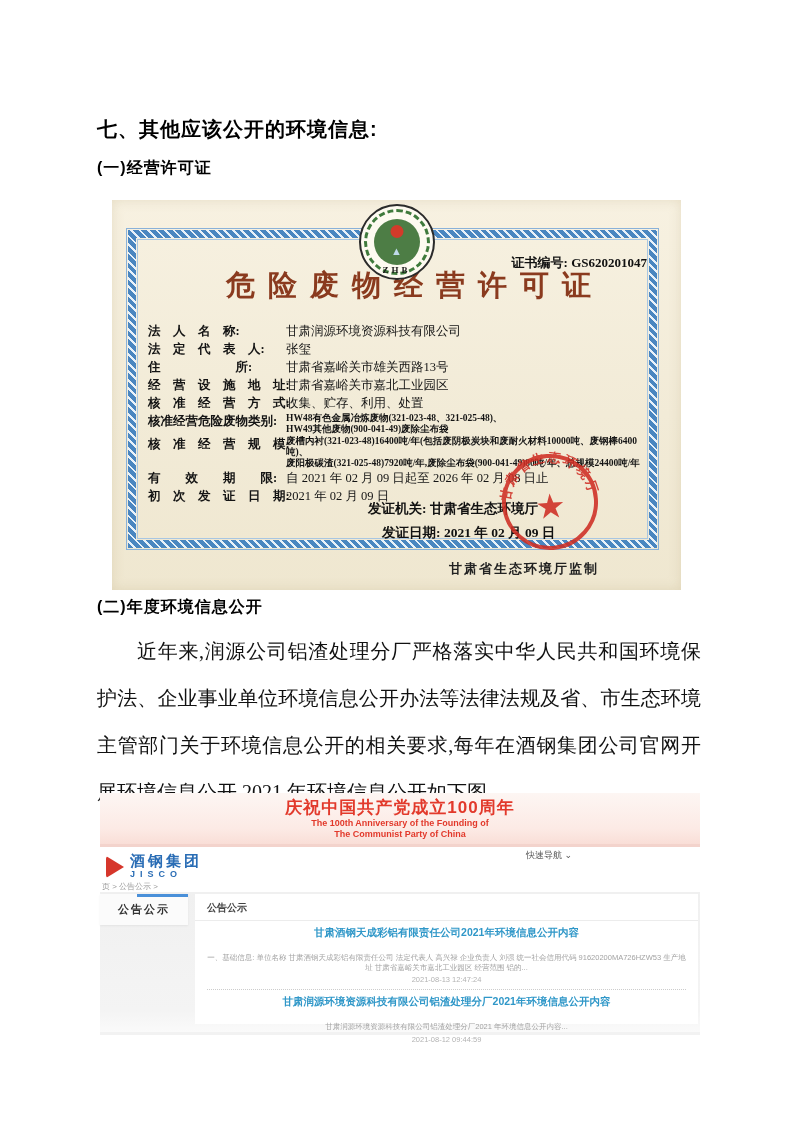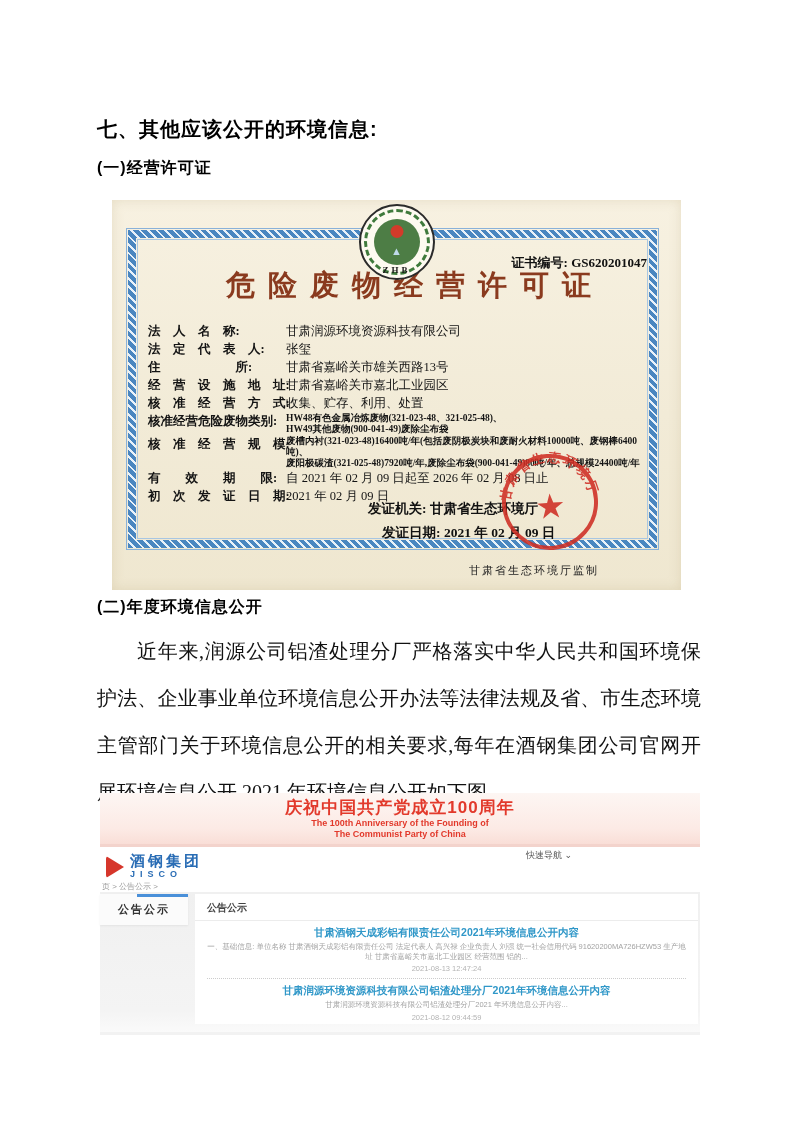--- a/index.html
+++ b/index.html
@@ -42,21 +42,21 @@
                 color:#8a3a1e; font-size:29px; font-weight:bold; letter-spacing:13px; text-indent:13px;padding-left:24px; }
 
   .cert-fields { position:absolute; left:36px; top:122px; right:28px; z-index:2; color:#141414; }
   .cert-row { display:flex; align-items:flex-start; min-height:18px; }
   .cert-label { flex:none; width:138px; font-size:12.5px; font-weight:bold; line-height:18px; white-space:nowrap; }
   .cert-value { font-size:12.5px; font-weight:normal; line-height:18px; white-space:pre-line; }
   .cert-value-small { font-size:9.5px; line-height:11px; padding-top:1px; font-weight:bold; white-space:pre-line; }
 
   .cert-issuer { position:absolute; left:256px; top:300px; font-size:13.5px; font-weight:bold; color:#111; z-index:2; }
   .cert-issuedate { position:absolute; left:256px; top:324px; font-size:13.5px; font-weight:bold; color:#111; z-index:2;margin-left:14px; }
-  .cert-footer { position:absolute; right:82px; bottom:12px; font-size:11px; font-weight:normal; letter-spacing:2px; color:#222; }
+  .cert-footer { position:absolute; right:82px; bottom:12px; font-size:13px; font-weight:bold; letter-spacing:2px; color:#222; }
 
   .seal { position:absolute; left:388px; top:252px; width:100px; height:100px; z-index:5; opacity:.88;
           transform:rotate(-4deg); }
 
   
   .site { position:absolute; left:100px; top:793px; width:600px; height:242px; background:#f2f2f2;
           font-family:"Liberation Sans", sans-serif; }
   .site-banner { height:54px; background:linear-gradient(180deg,#fdf6f3 0%, #fceae5 70%, #f9ded7 100%);
                  border-bottom:3px solid #f3d3cc; text-align:center; padding-top:5px; }
   .banner-title { color:#e2392b; font-size:17px; font-weight:bold; letter-spacing:1px; line-height:20px; }
@@ -76,21 +76,21 @@
 
   .site-body { position:relative; height:140px; background:linear-gradient(180deg,#f0f0f0 0%, #f4f4f4 85%, #fafafa 100%); }
   .side-box { position:absolute; left:0; top:2px; width:88px; height:31px; background:#fbfbfb; box-shadow:0 1px 2px rgba(0,0,0,.06); }
   .side-box::before { content:""; position:absolute; top:0; right:0; width:58%; height:3px; background:#4a90d9; }
   .side-title { text-align:center; font-size:11px; font-weight:bold; color:#333; line-height:31px; letter-spacing:2px; }
 
   .panel { position:absolute; left:95px; right:2px; top:2px; height:130px; background:#ffffff; }
   .panel-header { padding:7px 12px 5px; font-size:10px; font-weight:bold; color:#444; border-bottom:1px solid #ececec; }
   .news-item { padding:5px 12px 0;text-align:center; }
   .news-title { font-size:10.5px; font-weight:bold; color:#2f97c8; cursor:pointer; line-height:13px; }
-  .news-desc { margin-top:3px; font-size:7.5px; color:#a3a3a3; line-height:9.5px; }
+  .news-desc { margin-top:14px; font-size:7.5px; color:#a3a3a3; line-height:9.5px; }
   .news-date { margin-top:3px; font-size:7.5px; color:#b3b3b3; }
   .news-divider { border-top:1px dotted #cccccc; margin:5px 12px 0; }
 </style>
 </head>
 <body>
 
 <div class="page">
 
   <div class="h-main">七、其他应该公开的环境信息:</div>
   <div class="h-sub h-sub1">(一)经营许可证</div>

